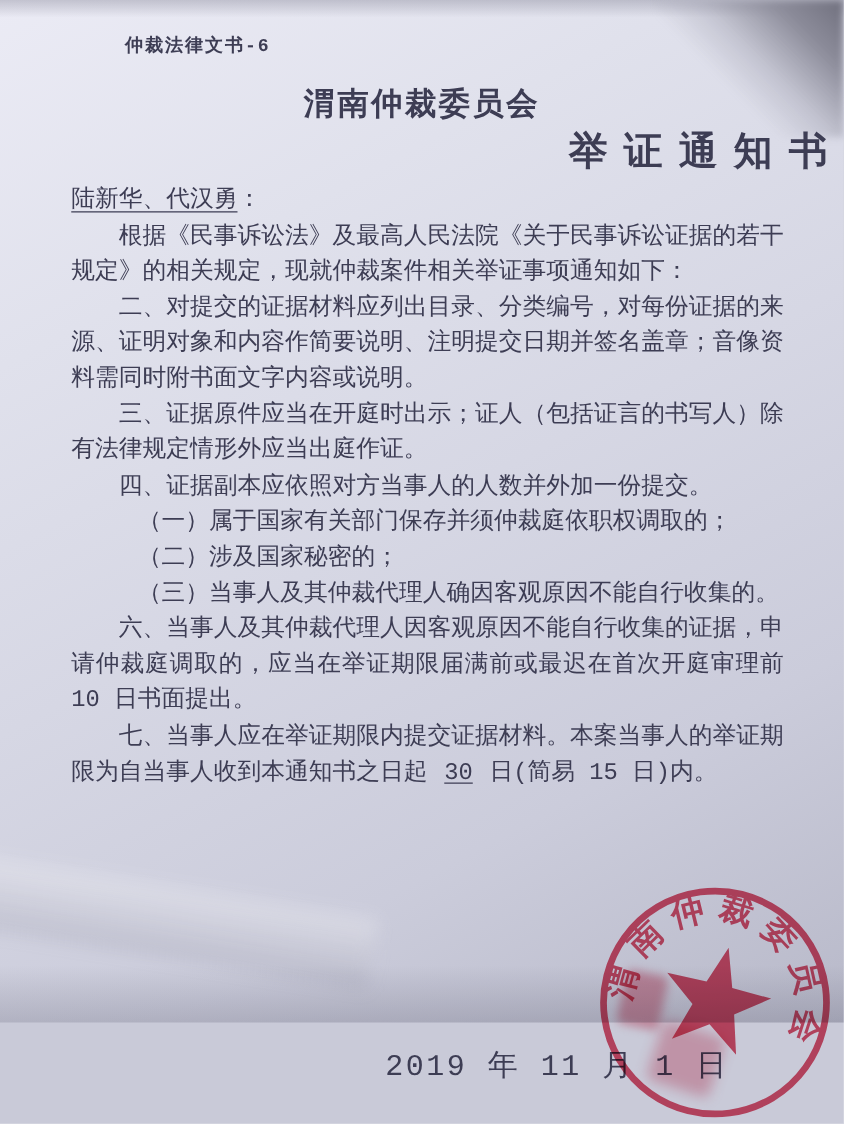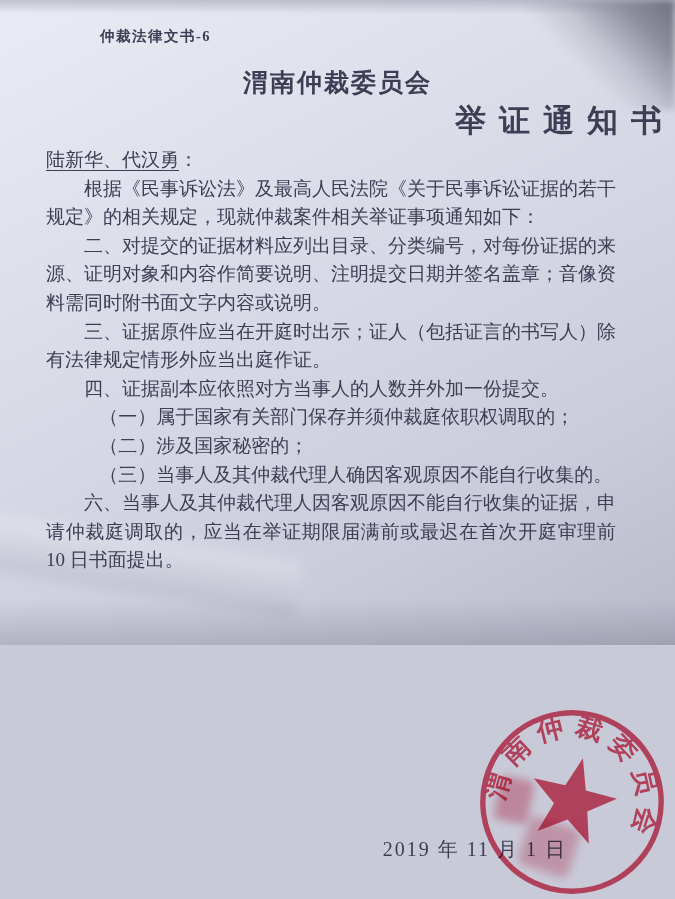--- a/index.html
+++ b/index.html
@@ -2,23 +2,24 @@
 <html><head>
 <meta charset="utf-8">
 <style>
   html,body{margin:0;padding:0;}
   body{
     width:675px;height:899px;overflow:hidden;
     font-family:"Liberation Serif","DejaVu Serif",serif;
     background:#c9cad8;
   }
   .page{
-    position:relative;width:675px;height:645px;
+    position:relative;width:675px;height:818px;
     background:linear-gradient(152deg,#ebebf5 0%,#e0e1ec 25%,#d6d7e4 50%,#cbccdb 75%,#b8b9c9 100%);
     color:#3d3d54;
+    font-family:Liberation Mono, monospace;
   }
   .corner-shadow{
     position:absolute;top:0;right:0;width:150px;height:110px;
     background:linear-gradient(225deg,#6f6f7d 0%,#8d8d9b 22%,rgba(150,150,165,0.35) 45%,rgba(150,150,165,0) 62%);
     filter:blur(3px);
   }
   .top-shade{
     position:absolute;top:0;left:0;width:100%;height:14px;
     background:linear-gradient(to bottom,rgba(90,90,110,0.28),rgba(90,90,110,0));
   }
@@ -39,31 +40,31 @@
   .org-title{
     position:absolute;top:66px;left:0;width:100%;margin:0;
     text-align:center;font-size:25px;font-weight:bold;letter-spacing:2px;
   }
   .doc-title{
     position:absolute;top:100px;left:0;width:100%;margin:0;
     text-align:right;font-size:31px;font-weight:bold;
     letter-spacing:13px;text-indent:13px;
   }
   .body-text{
-    position:absolute;top:146px;left:46px;width:570px;
+    position:absolute;top:146px;left:57px;width:570px;
     font-size:19px;line-height:28.6px;text-align:justify;
   }
   .body-text p{margin:0;}
   .para{text-indent:2em;}
   .sub{text-indent:2.8em;}
   .names{text-decoration:underline;text-underline-offset:4px;}
   .u-num{text-decoration:underline;text-underline-offset:3px;padding:0 2px;}
   .date-line{
-    position:absolute;top:836px;right:108px;
-    font-size:20px;letter-spacing:2px;
+    position:absolute;top:836px;right:92px;
+    font-size:24px;letter-spacing:2px;
   }
   .seal{
     position:absolute;left:474px;top:704px;width:196px;height:196px;
     mix-blend-mode:multiply;opacity:0.88;
     transform:rotate(14deg);
   }
   .seal svg{display:block;width:100%;height:100%;}
   .smudge{
     position:absolute;mix-blend-mode:multiply;border-radius:5px;
   }
@@ -94,20 +95,21 @@
   <div class="body-text">
     <p class="salutation"><span class="names">陆新华、代汉勇</span><span>：</span></p>
     <p class="para">根据《民事诉讼法》及最高人民法院《关于民事诉讼证据的若干规定》的相关规定，现就仲裁案件相关举证事项通知如下：</p>
     <p class="para">二、对提交的证据材料应列出目录、分类编号，对每份证据的来源、证明对象和内容作简要说明、注明提交日期并签名盖章；音像资料需同时附书面文字内容或说明。</p>
     <p class="para">三、证据原件应当在开庭时出示；证人（包括证言的书写人）除有法律规定情形外应当出庭作证。</p>
     <p class="para">四、证据副本应依照对方当事人的人数并外加一份提交。</p>
     <p class="para sub">（一）属于国家有关部门保存并须仲裁庭依职权调取的；</p>
     <p class="para sub">（二）涉及国家秘密的；</p>
     <p class="para sub">（三）当事人及其仲裁代理人确因客观原因不能自行收集的。</p>
     <p class="para">六、当事人及其仲裁代理人因客观原因不能自行收集的证据，申请仲裁庭调取的，应当在举证期限届满前或最迟在首次开庭审理前 10 日书面提出。</p>
+    <p class="para"><span>七、当事人应在举证期限内提交证据材料。本案当事人的举证期限为自当事人收到本通知书之日起 </span><span class="u-num">30</span><span> 日(简易 15 日)内。</span></p>
   </div>
 
   <div class="date-line">2019 年 11 月 1 日</div>
 
   <div class="smudge smudge-1"></div>
   <div class="smudge smudge-2"></div>
 
   <div class="seal">
     <svg viewBox="-100 -100 200 200" xmlns="http://www.w3.org/2000/svg">
       <circle cx="0" cy="0" r="91" fill="none" stroke-width="5.5" stroke="#dc3a57"></circle>

